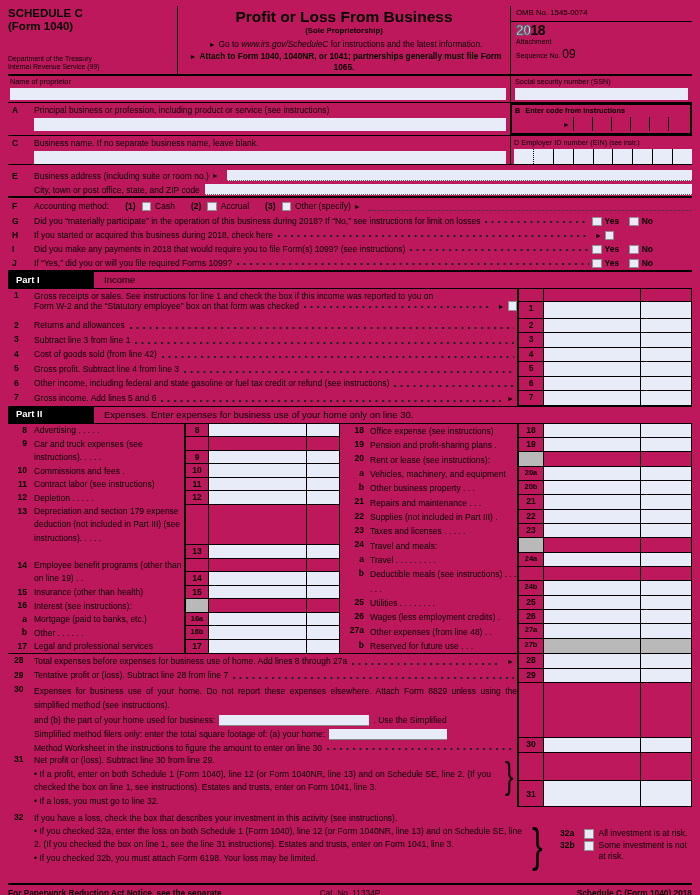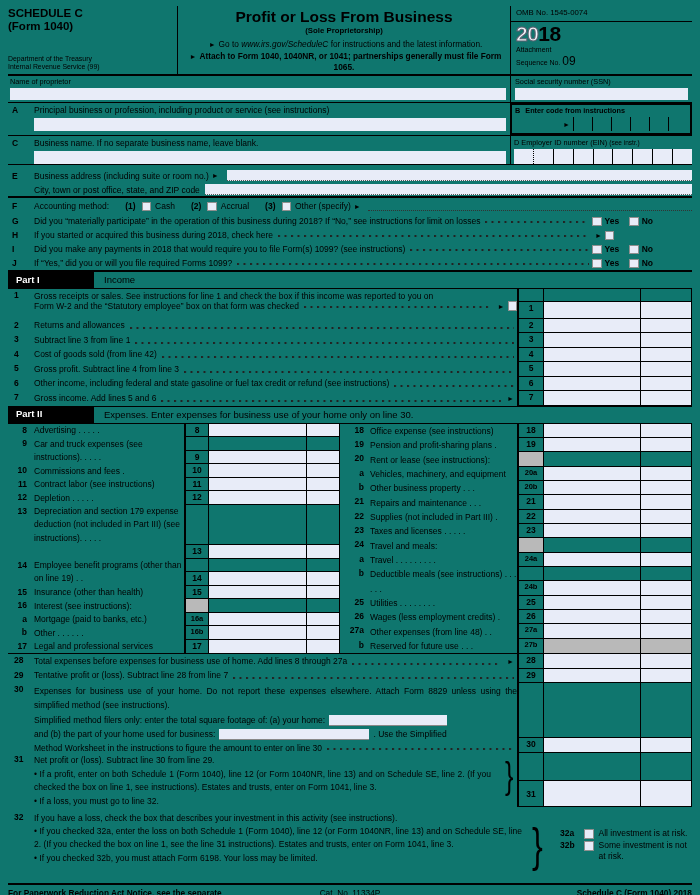--- a/index.html
+++ b/index.html
@@ -1,38 +1,38 @@
 <!DOCTYPE html>
 <html><head>
 <meta charset="utf-8">
 <style>
 *{margin:0;padding:0;box-sizing:border-box}
 html,body{background:#fff}
 body{width:700px;font-family:"Liberation Sans","DejaVu Sans",sans-serif;color:#000}
-.page{width:700px;height:895px;padding:6px 8px 0;font-size:8.5px;line-height:1.25;overflow:hidden;background:#0f766e}
+.page{width:700px;height:895px;padding:6px 8px 0;font-size:8.5px;line-height:1.25;overflow:hidden;background:#be185d}
 .b{font-weight:normal}
 .i{font-style:italic}
 .fld{background:#e8ecf8}
 .gy{background:#b9b9b9}
 .cb{display:inline-block;width:9.5px;height:9.5px;border:1px solid #8f8f8f;background:#e8ecf8;flex:none}
 .arrow{font-size:7px;margin:0 3px;flex:none;line-height:11px}
 .lead{flex:1 1 6px;min-width:2px;height:4px;align-self:flex-end;margin:0 3px 3px 5px;background-image:radial-gradient(circle at 1.2px 2px,#222 0.9px,transparent 1.3px);background-size:6.5px 4px;background-repeat:repeat-x}
 
 .hdr{display:flex;border-bottom:2px solid #000}
 .h-left{width:170px;border-right:1px solid #000;padding:1px 4px 2px 0;display:flex;flex-direction:column}
 .h-sched{font-size:11.5px;font-weight:bold;line-height:1.15}
 .h-dept{font-size:6.9px;margin-top:auto;line-height:1.25}
 .h-center{flex:1;text-align:center;padding:2px 6px}
 .h-title{font-size:15.5px;font-weight:bold;line-height:1.15}
 .h-sub{font-size:7.8px;font-weight:bold}
 .h-goto{font-size:8.3px;margin-top:3px}
 .h-attach{font-size:8.3px;font-weight:bold;margin-top:1px}
 .h-right{width:182px;border-left:1px solid #000;display:flex;flex-direction:column}
 .h-omb{border-bottom:1px solid #000;padding:2px 5px 3px;font-size:7.8px}
-.h-year{padding:1px 5px 0;font-size:21px;font-weight:bold;line-height:1.05;letter-spacing:-.5px}
+.h-year{padding:1px 5px 0;font-size:14px;font-weight:bold;line-height:1.05;letter-spacing:-.5px}
 .y-out{color:#f2f4f9;-webkit-text-stroke:1.1px #5a6170}
 .h-att{font-size:7px;padding:0 5px;line-height:1.3}
 .h-seq{font-size:7px;padding:0 5px 2px;line-height:1.2}
 .h-seq .b{font-size:12px}
 
 .nrow{display:flex;border-bottom:1px solid #000}
 .nr-left{flex:1;padding:1px 4px 2px 2px}
 .nr-right{width:182px;border-left:1px solid #000;padding:1px 4px 2px 4px}
 .flabel{font-size:7.3px}
 .wfld{height:12px;margin-top:2px}
@@ -771,27 +771,27 @@
           <div class="cts fld"></div>
         </div>
       </div>
   </div>
 
   <div class="xrow" style="height:70px">
     <div class="lnum">30</div>
     <div class="l30lab">
       <div class="tj">Expenses for business use of your home. Do not report these expenses elsewhere. Attach Form 8829 unless using the simplified method (see instructions).</div>
       <div class="tl">
-          <span><span class="b">Simplified method filers only:</span><span> enter the total square footage of: (a) your home:</span></span>
-          <span class="ufld"></span>
-        </div>
-      <div class="tl">
           <span>and (b) the part of your home used for business:</span>
           <span class="ufld" style="width:150px"></span>
           <span>. Use the Simplified</span>
+        </div>
+      <div class="tl">
+          <span><span class="b">Simplified method filers only:</span><span> enter the total square footage of: (a) your home:</span></span>
+          <span class="ufld"></span>
         </div>
       <div class="tl">
           <span>Method Worksheet in the instructions to figure the amount to enter on line 30</span>
           <span class="lead"></span>
         </div>
     </div>
     <div class="bcol">
       <div class="bl" style="height:55px">
           <div class="nf"></div>
           <div class="af"></div>

